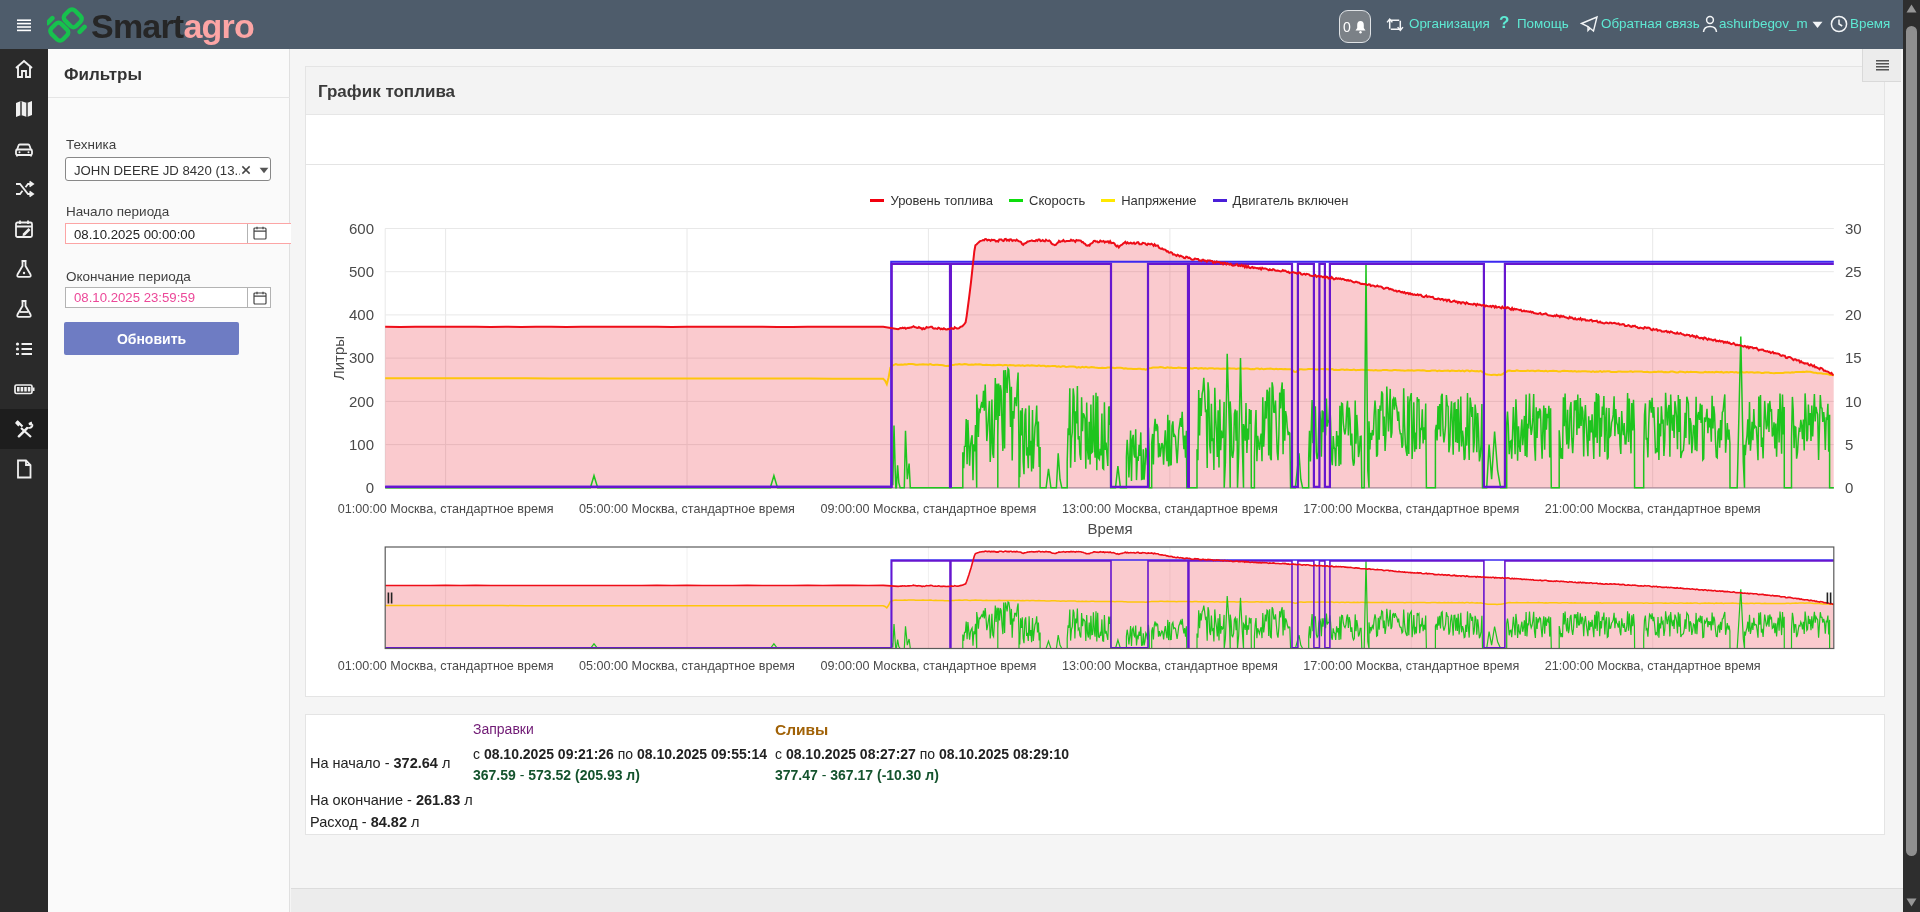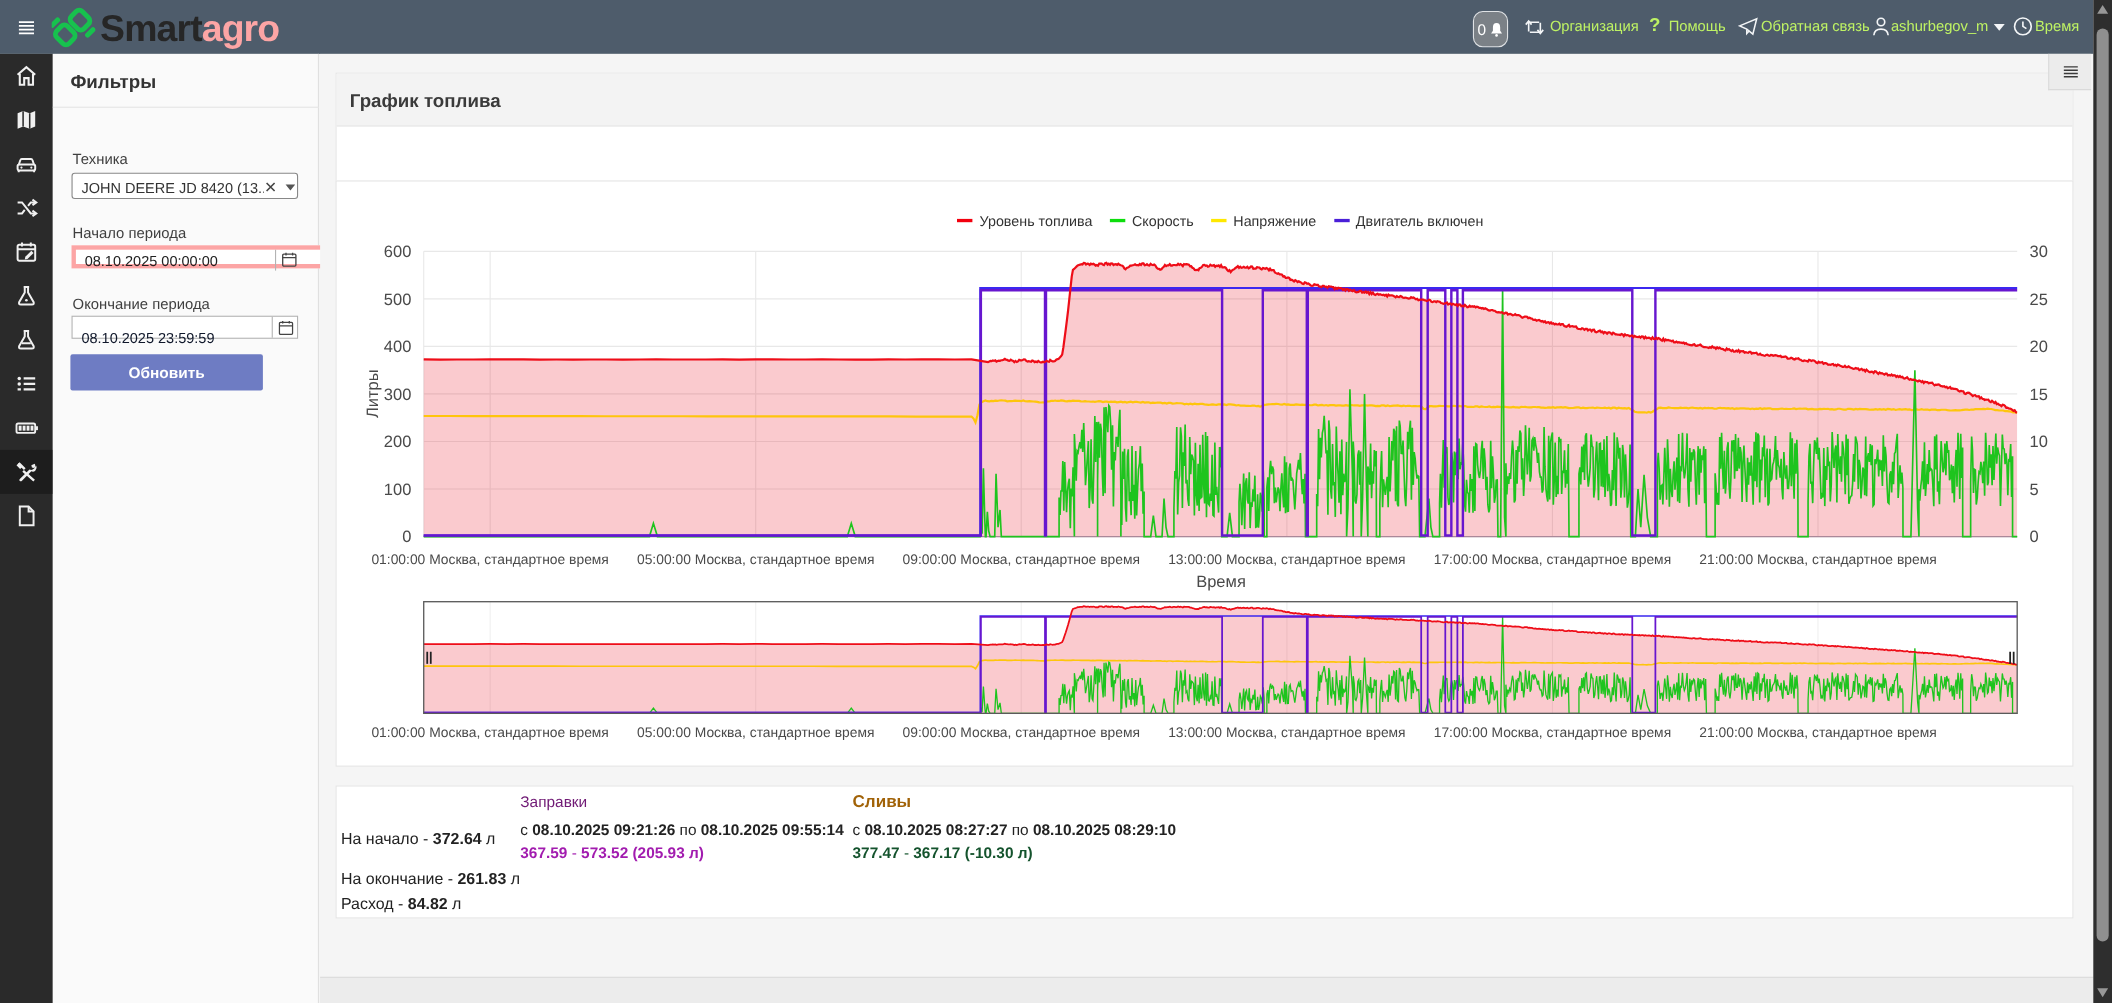--- a/index.html
+++ b/index.html
@@ -3,21 +3,21 @@
 *{margin:0;padding:0;box-sizing:border-box}
 html,body{width:1920px;height:912px;overflow:hidden;font-family:"Liberation Sans",sans-serif;background:#f5f5f5}
 .abs{position:absolute}
 #nav{position:absolute;left:0;top:0;width:1903px;height:49px;background:#4e5c6b}
 #sb{position:absolute;left:0;top:49px;width:48px;height:863px;background:#2a2a2a}
 .sit{width:48px;height:40px;display:flex;align-items:center;justify-content:center}
 #panel{position:absolute;left:48px;top:49px;width:242px;height:863px;background:#fafafa;border-right:1px solid #e0e0e0}
 #main{position:absolute;left:291px;top:49px;width:1612px;height:839px;background:#f5f5f5}
 #footer{position:absolute;left:291px;top:888px;width:1612px;height:24px;background:#ececec;border-top:1px solid #dcdcdc}
 .card{position:absolute;background:#fff;border:1px solid #e4e4e4}
-.nvtxt{color:#bef264;font-size:13.4px}
+.nvtxt{color:#5eead4;font-size:13.4px}
 text{font-family:"Liberation Sans",sans-serif}
 </style></head><body>
 
 <div id="nav">
  <svg class="abs" style="left:17px;top:18.5px" width="14" height="13" viewBox="0 0 14 13">
   <g stroke="#fff" stroke-width="1.6">
         <line x1="0" x2="14" y1="1.2" y2="1.2"></line>
         <line x1="0" x2="14" y1="4.6" y2="4.6"></line>
         <line x1="0" x2="14" y1="8" y2="8"></line>
         <line x1="0" x2="14" y1="11.4" y2="11.4"></line>
@@ -163,34 +163,34 @@
  <div class="abs" style="left:17px;top:108px;width:206px;height:24px;background:#fff;border:1px solid #888;border-radius:3px">
    <div class="abs" style="left:8px;font-size:13.2px;color:#333;white-space:nowrap;overflow:hidden;width:166px;top:4.5px">JOHN DEERE JD 8420 (13...</div>
    <svg class="abs" style="left:175px;top:7px" width="10" height="10" viewBox="0 0 11 11">
         <path d="M1.5 1.5 L9.5 9.5 M9.5 1.5 L1.5 9.5" stroke="#444" stroke-width="1.6"></path>
       </svg>
    <svg class="abs" style="left:193px;top:9px" width="10" height="7" viewBox="0 0 11 8">
         <path d="M0.5 0.8 L5.5 7 L10.5 0.8 Z" fill="#555"></path>
       </svg>
  </div>
  <div class="abs" style="left:18px;top:155px;font-size:13.5px;color:#3f3f3f">Начало периода</div>
- <div class="abs" style="left:17px;top:173.5px;width:247px;height:21px;background:#fff;border:4px solid #fca5a5">
+ <div class="abs" style="left:17px;top:173.5px;width:247px;height:21px;background:#fff;border:1px solid #fca5a5">
    <div class="abs" style="left:8px;top:3px;font-size:13.2px;color:#222">08.10.2025 00:00:00</div>
    <div class="abs" style="left:181px;top:0;width:24px;height:19px;border-left:1px solid #b3b3b3">
      <svg class="abs" style="left:5px;top:2.5px" width="14" height="14" viewBox="0 0 14 14">
           <g stroke="#444" stroke-width="1.2" fill="none">
             <rect x="1" y="2" width="12" height="11" rx="1"></rect>
             <path d="M1 5.2 H13 M4 0.8 V3.2 M10 0.8 V3.2"></path>
           </g>
         </svg>
    </div>
  </div>
  <div class="abs" style="left:18px;top:220px;font-size:13.5px;color:#3f3f3f">Окончание периода</div>
  <div class="abs" style="left:17px;top:238px;width:206px;height:21px;background:#fff;border:1px solid #b3b3b3">
-   <div class="abs" style="left:8px;top:12px;font-size:13.2px;color:#0f172a">08.10.2025 23:59:59</div>
+   <div class="abs" style="left:8px;top:2px;font-size:13.2px;color:#ec4899">08.10.2025 23:59:59</div>
    <div class="abs" style="left:181px;top:0;width:24px;height:19px;border-left:1px solid #b3b3b3">
      <svg class="abs" style="left:5px;top:2.5px" width="14" height="14" viewBox="0 0 14 14">
           <g stroke="#444" stroke-width="1.2" fill="none">
             <rect x="1" y="2" width="12" height="11" rx="1"></rect>
             <path d="M1 5.2 H13 M4 0.8 V3.2 M10 0.8 V3.2"></path>
           </g>
         </svg>
    </div>
  </div>
  <div class="abs" style="left:16px;top:273px;width:175px;height:33px;background:#6e7cc3;border-radius:2px;display:flex;align-items:center;justify-content:center;color:#fff;font-size:14px;font-weight:bold">Обновить</div>
@@ -201,21 +201,21 @@
   <div style="position:absolute;left:0;top:0;width:100%;height:48px;background:#f3f3f3;border-bottom:1px solid #e6e6e6"></div>
   <div class="abs" style="left:12px;top:15px;font-size:17px;font-weight:bold;color:#3a3a3a">График топлива</div>
 </div>
 <div class="card" style="left:305px;top:164px;width:1580px;height:533px"></div>
 <div class="card" style="left:305px;top:714px;width:1580px;height:121px">
   <div class="abs" style="left:4px;top:40px;font-size:14.5px;color:#222">На начало - <b>372.64</b> л</div>
   <div class="abs" style="left:4px;top:77px;font-size:14.5px;color:#222">На окончание - <b>261.83</b> л</div>
   <div class="abs" style="left:4px;top:99px;font-size:14.5px;color:#222">Расход - <b>84.82</b> л</div>
   <div class="abs" style="left:167px;top:6px;font-size:14px;font-weight:normal;color:#701a75">Заправки</div>
   <div class="abs" style="left:167px;top:31px;font-size:14px;color:#222">с <b>08.10.2025 09:21:26</b> по <b>08.10.2025 09:55:14</b></div>
-  <div class="abs" style="left:167px;top:52px;font-size:14px;color:#a21caf"><b>367.59</b> - <b>573.52 (205.93 л)</b></div>
+  <div class="abs" style="left:167px;top:52px;font-size:14px;color:#14532d"><b>367.59</b> - <b>573.52 (205.93 л)</b></div>
   <div class="abs" style="left:469px;top:6px;font-size:15.5px;font-weight:bold;color:#a16207">Сливы</div>
   <div class="abs" style="left:469px;top:31px;font-size:14px;color:#222">с <b>08.10.2025 08:27:27</b> по <b>08.10.2025 08:29:10</b></div>
   <div class="abs" style="left:469px;top:52px;font-size:14px;color:#14532d"><b>377.47</b> - <b>367.17 (-10.30 л)</b></div>
 </div>
 <div id="footer"></div>
 
 <div class="abs" style="left:1862px;top:49px;width:39px;height:33px;background:#ececec;border-left:1px solid #d9d9d9;border-bottom:1px solid #d9d9d9">
   <svg class="abs" style="left:13px;top:11px" width="13" height="11" viewBox="0 0 13 11">
       <g stroke="#3a3a3a" stroke-width="1.3">
         <line x1="0" x2="13" y1="0.8" y2="0.8"></line>

